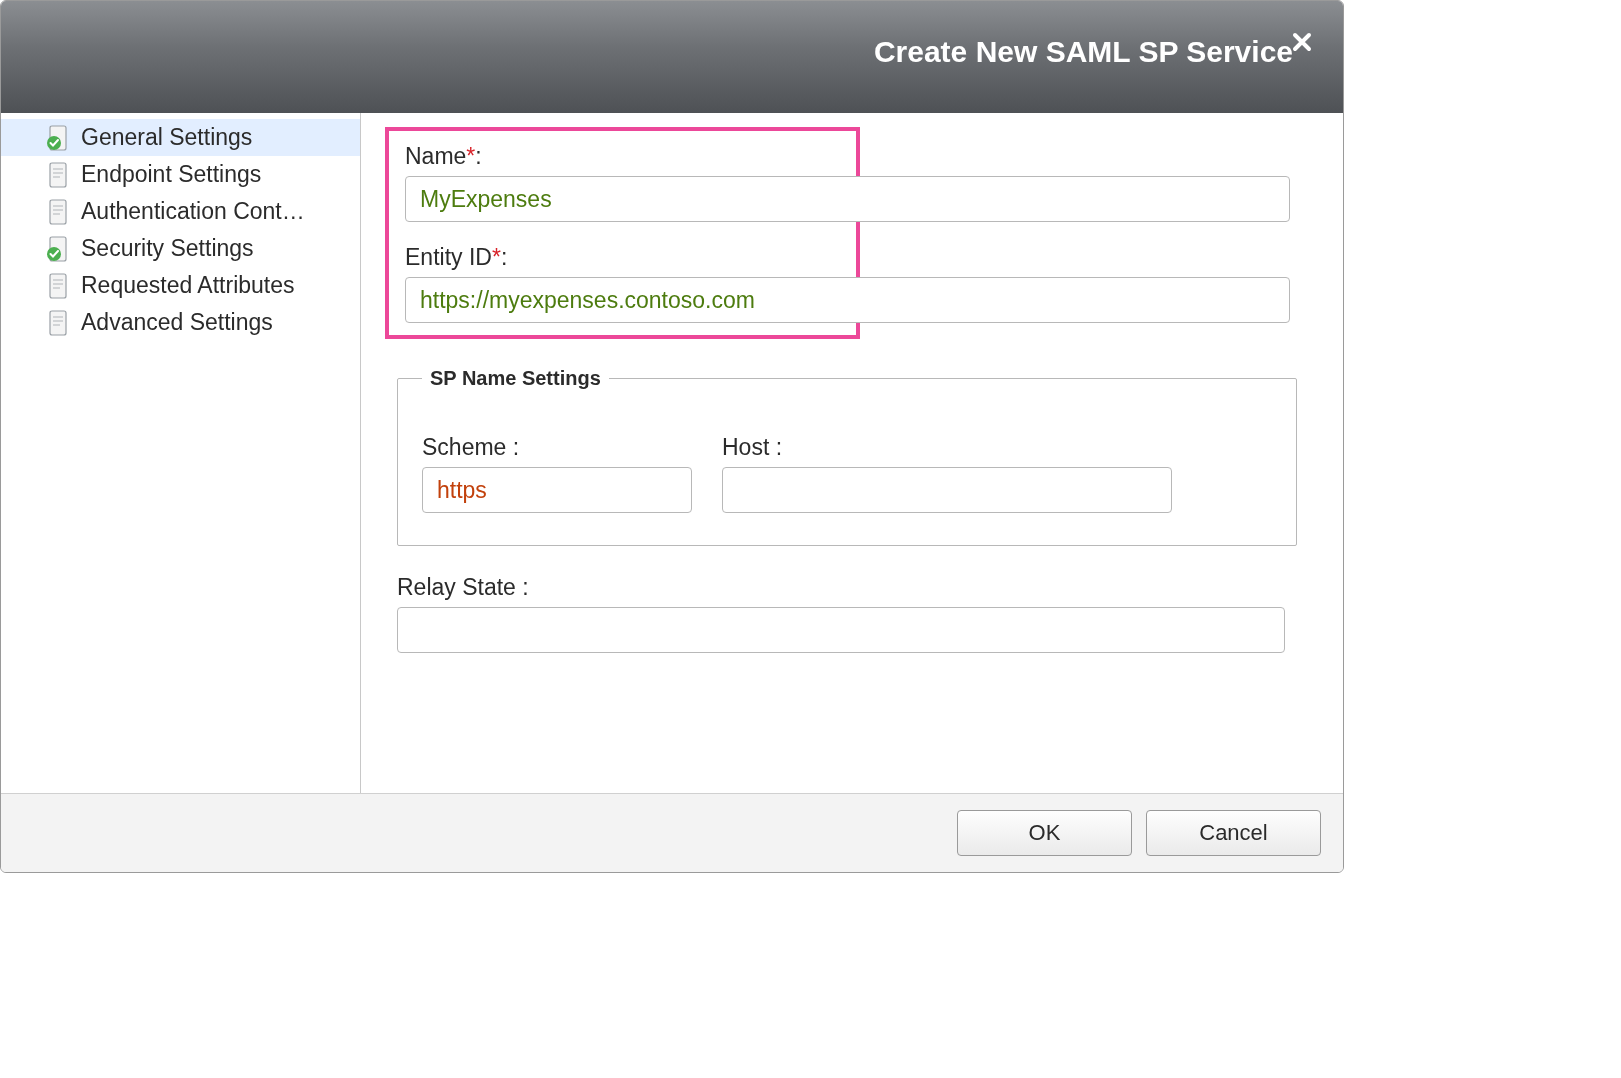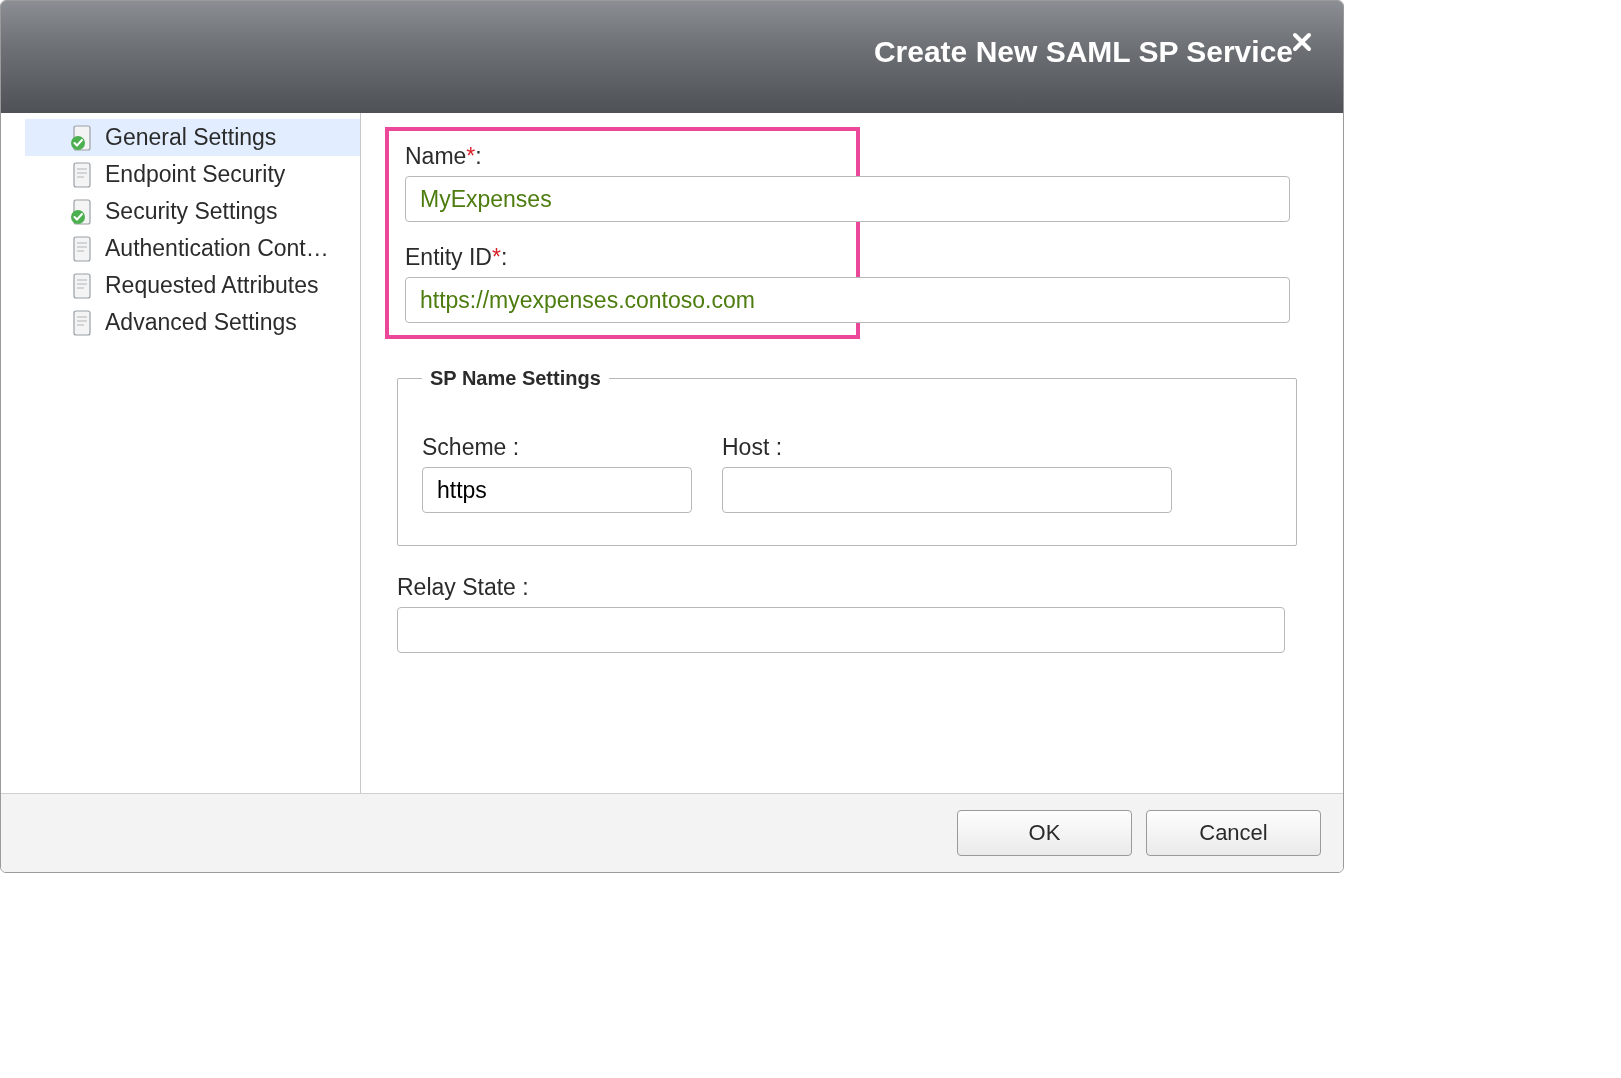--- a/index.html
+++ b/index.html
@@ -39,21 +39,20 @@
     }
     .dialog-body {
       display: flex;
       min-height: 680px;
     }
     .sidebar {
       width: 360px;
       border-right: 1px solid #c8c8c8;
       padding-top: 6px;
       background: #fff;
-      padding-left: 24px;
     }
     .sidebar-item {
       display: flex;
       align-items: center;
       padding: 5px 14px 5px 44px;
       font-size: 23px;
       color: #2b2b2b;
       cursor: pointer;
       white-space: nowrap;
       overflow: hidden;
@@ -133,21 +132,21 @@
       width: 270px;
       height: 46px;
       align-items: stretch;
       background: #fff;
     }
     .combo-text {
       flex: 1;
       border: none;
       padding: 6px 14px;
       font-size: 23px;
-      color: #000000;
+      color: #c2410c;
       background: transparent;
     }
     .combo-btn {
       width: 34px;
       border-left: 1px solid #b8b8b8;
       background: linear-gradient(to bottom, #f4f4f4, #dedede);
       display: flex;
       align-items: center;
       justify-content: center;
       cursor: pointer;
@@ -210,40 +209,40 @@
           </span>
           <span class="sidebar-label">General Settings</span>
         </div>
         <div class="sidebar-item">
           <span class="sidebar-icon">
             <svg width="26" height="26" viewBox="0 0 26 26">
               <path d="M5 3 Q5 1 7 1 L19 1 Q21 1 21 3 L21 23 Q21 25 19 25 L7 25 Q5 25 5 23 Z" fill="#f4f4f4" stroke="#9aa0a6" stroke-width="1.2"></path>
               <path d="M8 7 L18 7 M8 11 L18 11 M8 15 L15 15" stroke="#b0b4b8" stroke-width="1.2"></path>
             </svg>
           </span>
-          <span class="sidebar-label">Endpoint Security</span>
+          <span class="sidebar-label">Endpoint Settings</span>
+        </div>
+        <div class="sidebar-item">
+          <span class="sidebar-icon">
+            <svg width="26" height="26" viewBox="0 0 26 26">
+              <path d="M5 3 Q5 1 7 1 L19 1 Q21 1 21 3 L21 23 Q21 25 19 25 L7 25 Q5 25 5 23 Z" fill="#f4f4f4" stroke="#9aa0a6" stroke-width="1.2"></path>
+              <path d="M8 7 L18 7 M8 11 L18 11 M8 15 L15 15" stroke="#b0b4b8" stroke-width="1.2"></path>
+            </svg>
+          </span>
+          <span class="sidebar-label">Authentication Cont…</span>
         </div>
         <div class="sidebar-item">
           <span class="sidebar-icon">
             <svg width="26" height="26" viewBox="0 0 26 26">
               <path d="M5 3 Q5 1 7 1 L19 1 Q21 1 21 3 L21 23 Q21 25 19 25 L7 25 Q5 25 5 23 Z" fill="#f4f4f4" stroke="#9aa0a6" stroke-width="1.2"></path>
               <circle cx="9" cy="18" r="7" fill="#4caf50"></circle>
               <path d="M5.5 18 L8 20.5 L13 15" stroke="#fff" stroke-width="2" fill="none" stroke-linecap="round"></path>
             </svg>
           </span>
           <span class="sidebar-label">Security Settings</span>
-        </div>
-        <div class="sidebar-item">
-          <span class="sidebar-icon">
-            <svg width="26" height="26" viewBox="0 0 26 26">
-              <path d="M5 3 Q5 1 7 1 L19 1 Q21 1 21 3 L21 23 Q21 25 19 25 L7 25 Q5 25 5 23 Z" fill="#f4f4f4" stroke="#9aa0a6" stroke-width="1.2"></path>
-              <path d="M8 7 L18 7 M8 11 L18 11 M8 15 L15 15" stroke="#b0b4b8" stroke-width="1.2"></path>
-            </svg>
-          </span>
-          <span class="sidebar-label">Authentication Cont…</span>
         </div>
         <div class="sidebar-item">
           <span class="sidebar-icon">
             <svg width="26" height="26" viewBox="0 0 26 26">
               <path d="M5 3 Q5 1 7 1 L19 1 Q21 1 21 3 L21 23 Q21 25 19 25 L7 25 Q5 25 5 23 Z" fill="#f4f4f4" stroke="#9aa0a6" stroke-width="1.2"></path>
               <path d="M8 7 L18 7 M8 11 L18 11 M8 15 L15 15" stroke="#b0b4b8" stroke-width="1.2"></path>
             </svg>
           </span>
           <span class="sidebar-label">Requested Attributes</span>
         </div>

